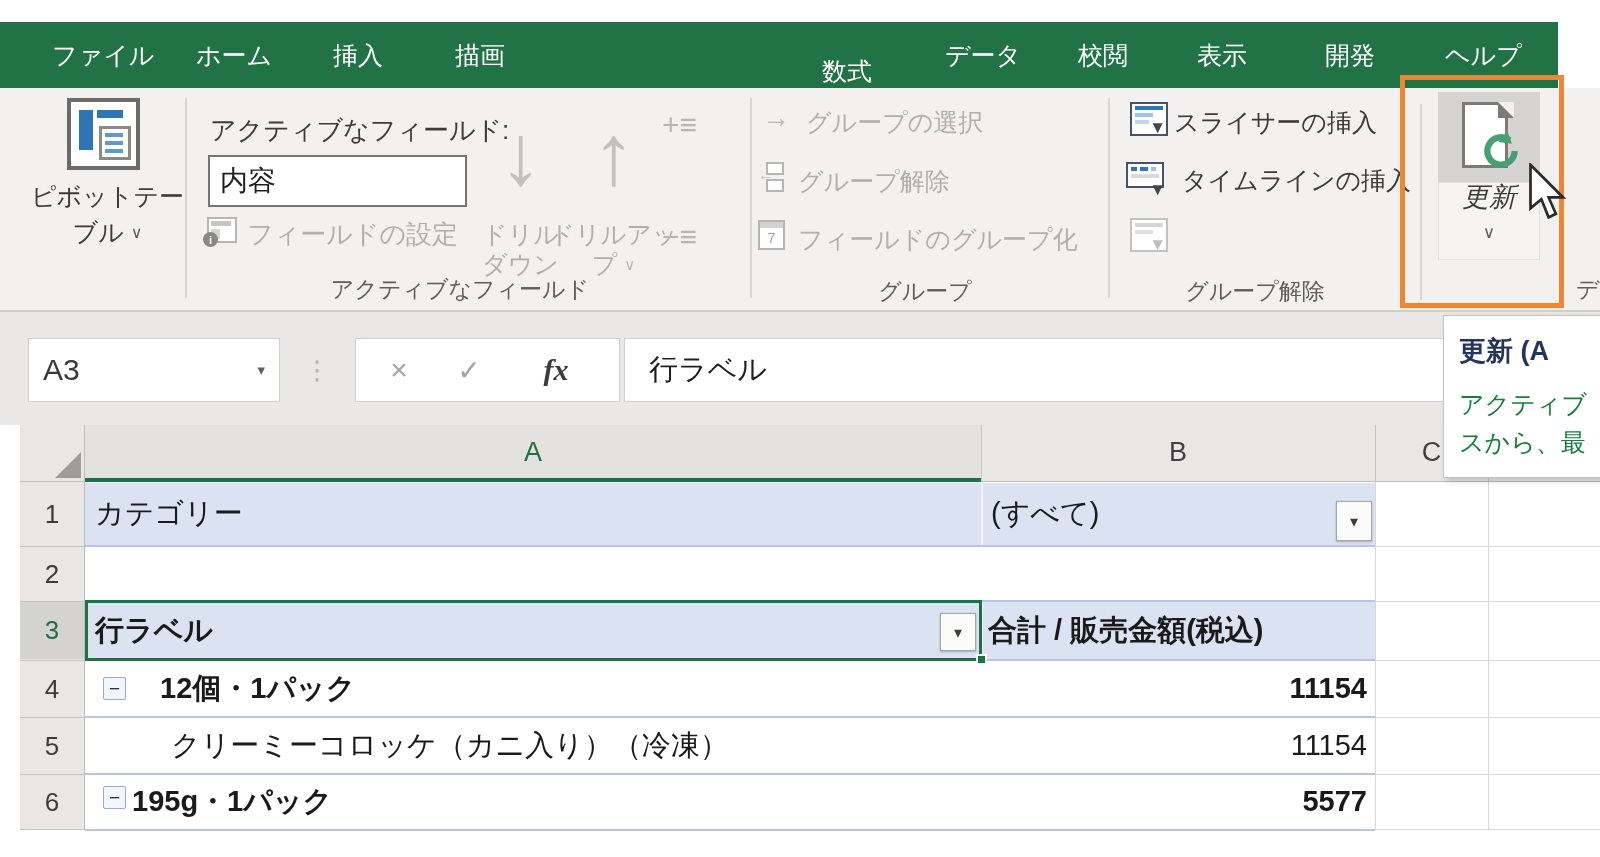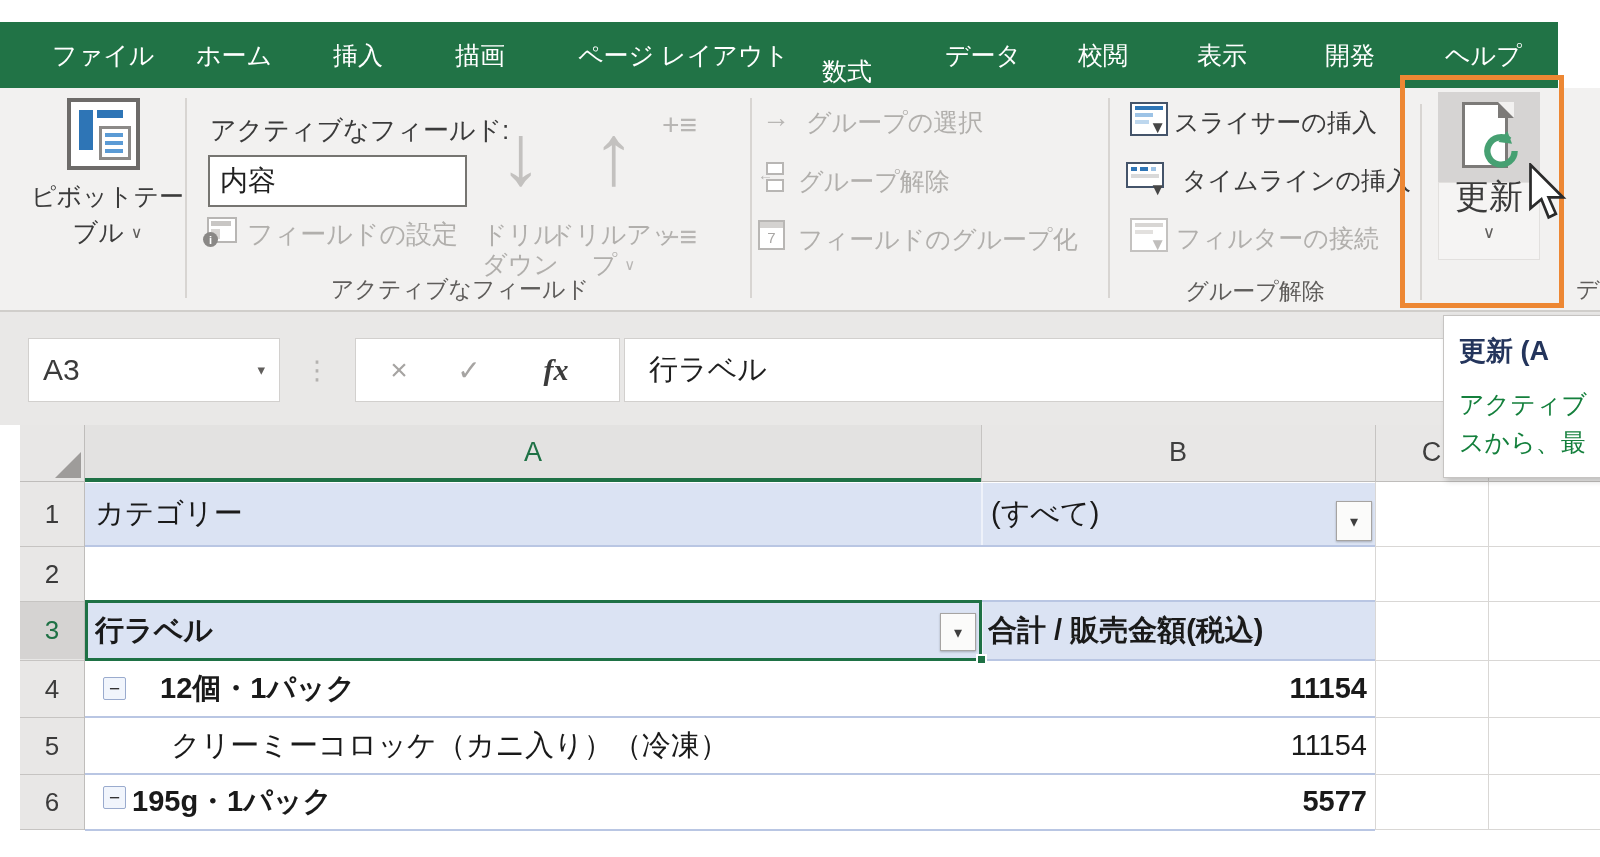--- a/index.html
+++ b/index.html
@@ -59,23 +59,20 @@
     </div>
   <div class="abs menutab vctr" style="left:196px;top:22px;height:66px;">
       <span>ホーム</span>
     </div>
   <div class="abs menutab vctr" style="left:333px;top:22px;height:66px;">
       <span>挿入</span>
     </div>
   <div class="abs menutab vctr" style="left:455px;top:22px;height:66px;">
       <span>描画</span>
     </div>
-  <div class="abs menutab vctr" style="left:578px;top:22px;height:66px;">
-      <span>ページ レイアウト</span>
-    </div>
   <div class="abs menutab vctr" style="left:822px;top:22px;height:66px;align-items:flex-end;">
       <span>数式</span>
     </div>
   <div class="abs menutab vctr" style="left:945px;top:22px;height:66px;">
       <span>データ</span>
     </div>
   <div class="abs menutab vctr" style="left:1078px;top:22px;height:66px;">
       <span>校閲</span>
     </div>
   <div class="abs menutab vctr" style="left:1197px;top:22px;height:66px;">
@@ -169,20 +166,23 @@
     </div>
     <div class="abs rtext dis" style="left:42px;top:5px;"><span>グループ解除</span></div>
   </div>
   <div class="abs" style="left:756px;top:218px;width:340px;height:38px;">
     <div class="abs iconbox" style="left:2px;top:2px;width:27px;height:30px;border:2px solid #b8b6b4;background:#fff;">
       <div class="abs" style="left:0;top:0;width:23px;height:6px;background:#d4d2d0;"></div>
       <div class="abs ctr" style="left:0;top:7px;width:23px;height:16px;font-size:15px;color:#a8a6a4;">7</div>
     </div>
     <div class="abs rtext dis" style="left:42px;top:5px;"><span>フィールドのグループ化</span></div>
   </div>
+  <div class="abs ctr glabel" style="left:760px;top:276px;width:330px;">
+      <span>グループ</span>
+    </div>
 
   <div class="abs" style="left:1130px;top:102px;width:270px;height:38px;">
     <div class="winicon" style="position:absolute;left:0;top:0;border-color:#44546a;">
       <div class="bar" style="top:2px;background:#2e75b6;"></div>
       <div class="bar" style="top:9px;background:#9dc3e6;width:18px;left:3px;"></div>
       <div class="bar" style="top:16px;background:#bdd7ee;width:14px;left:3px;"></div>
       <span class="funnel" style="right:0px;bottom:-2px;">▼</span>
     </div>
     <div class="abs rtext" style="left:44px;top:4px;"><span>スライサーの挿入</span></div>
   </div>
@@ -195,39 +195,38 @@
       <span class="funnel" style="right:-4px;bottom:-12px;">▼</span>
     </div>
     <div class="abs rtext" style="left:56px;top:4px;"><span>タイムラインの挿入</span></div>
   </div>
   <div class="abs" style="left:1130px;top:218px;width:280px;height:38px;">
     <div class="winicon" style="position:absolute;left:0;top:0;border-color:#c4c2c0;">
       <div class="bar" style="top:3px;background:#d8d6d4;"></div>
       <div class="bar" style="top:10px;background:#e2e0de;width:18px;left:3px;"></div>
       <span class="funnel" style="right:0;bottom:-3px;color:#c0bebc;">▼</span>
     </div>
-    <div class="abs rtext dis" style="left:46px;top:4px;"><span>フィルターの接続</span></div>
   </div>
   <div class="abs ctr glabel" style="left:1130px;top:276px;width:250px;">
       <span>グループ解除</span>
     </div>
 
   <div class="abs" style="left:1438px;top:92px;width:102px;height:168px;">
     <div class="abs" style="left:0;top:0;width:102px;height:90px;background:#d6d4d3;"></div>
     <div class="abs" style="left:0;top:90px;width:102px;height:78px;background:#f5f4f3;border:1px solid #e2e0de;"></div>
 
     <div class="abs iconbox" style="left:24px;top:10px;width:52px;height:70px;">
       <div class="abs" style="left:0;top:0;width:46px;height:66px;background:#fff;border:3px solid #7c7a78;"></div>
       <div class="abs" style="right:0;top:0;width:0;height:0;border-left:16px solid #7c7a78;border-top:16px solid #f2f1f0;"></div>
       <svg class="abs" style="left:18px;top:28px;" width="42" height="42" viewBox="0 0 40 40">
         <path d="M33 20 a13 13 0 1 1 -5 -10.3" fill="none" stroke="#46A072" stroke-width="6"></path>
         <path d="M26 1 l4.5 12 -13 -1.5 z" fill="#46A072"></path>
       </svg>
     </div>
-    <div class="abs ctr" style="left:0;top:88px;width:102px;height:34px;font-size:34px;color:#3b3b3b;">
+    <div class="abs ctr" style="left:0;top:88px;width:102px;height:34px;font-size:27px;color:#3b3b3b;font-style:italic;">
         <span>更新</span>
       </div>
     <div class="abs ctr" style="left:0;top:128px;width:102px;height:24px;font-size:17px;color:#605e5c;">
         <span>∨</span>
       </div>
   </div>
   <div class="abs glabel" style="left:1576px;top:274px;"><span>デ</span></div>
 
   <div class="abs" style="left:1400px;top:75px;width:164px;height:233px;border:5px solid #ED8733;"></div>
 

